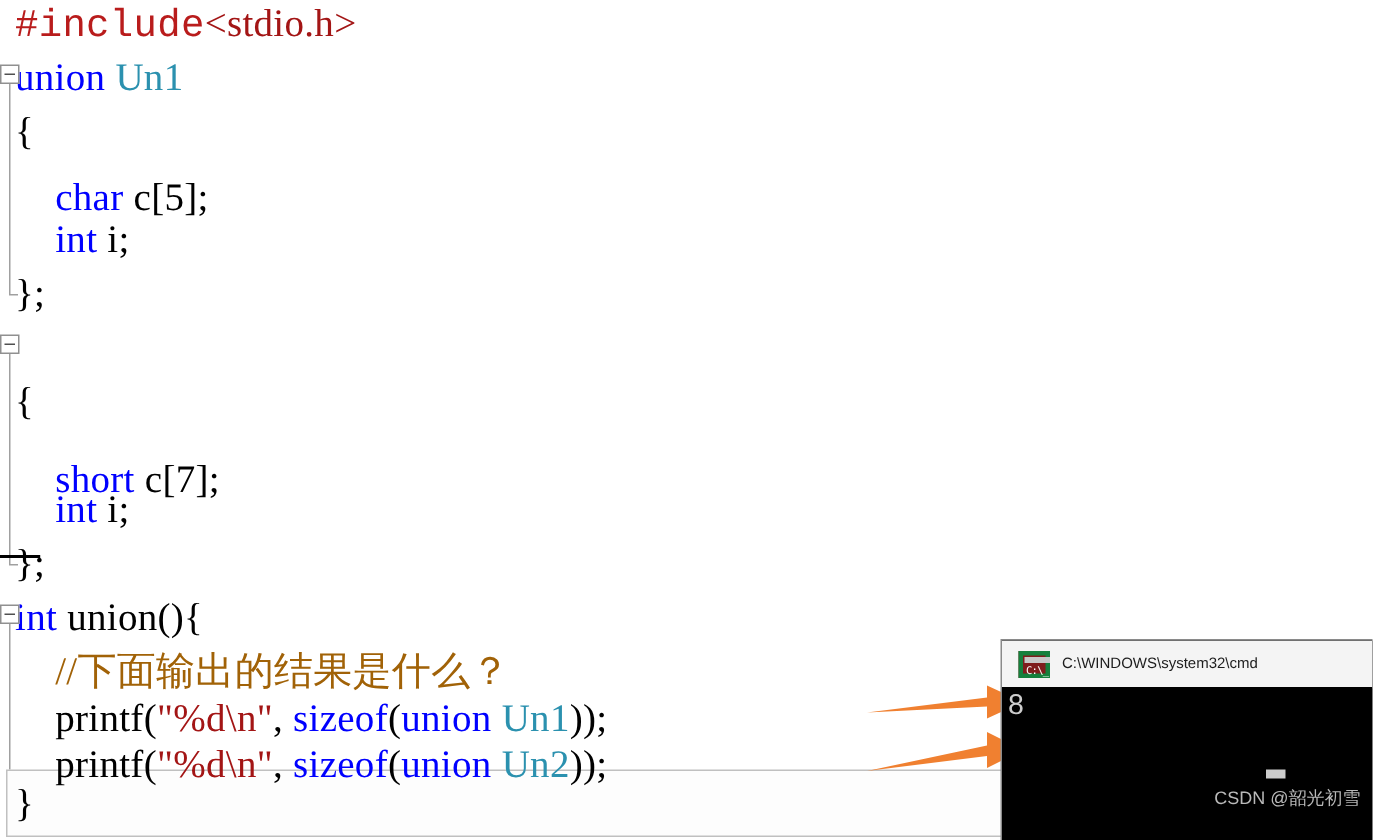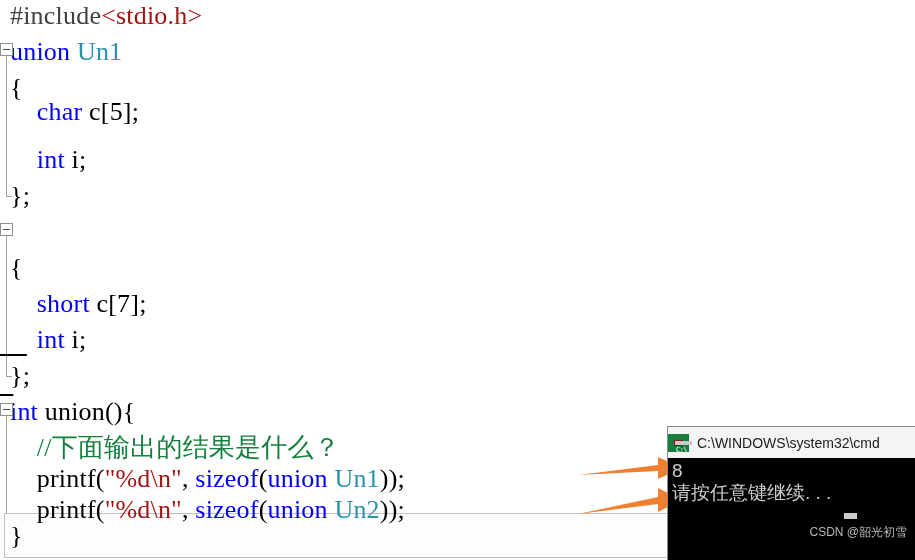--- a/index.html
+++ b/index.html
@@ -40,22 +40,22 @@
     left: 10px;
     top: 0;
     white-space: pre;
   }
 
   
   .kw      { color: #0000ff; }
   .type    { color: #2b91af; }
   .str     { color: #a31515; }
   .plain   { color: #000000; }
-  .comment { color: #15803d; }
-  .pp      { color: #404040; }
+  .comment { color: #a16207; }
+  .pp      { color: #b91c1c; font-family: Liberation Mono, monospace; }
   .inc     { color: #a31515; }
 
   
   .collapse-box {
     position: absolute;
     left: 0;
     width: 13px;
     height: 13px;
     border: 1px solid #909090;
     background: #ffffff;
@@ -117,23 +117,24 @@
     width: 247px;
     height: 31px;
     background: #f4f4f4;
     border-bottom: 1px solid #d8d8d8;
     display: flex;
     align-items: center;
   }
   #console-icon {
     width: 21px;
     height: 18px;
+    margin-left: 11px;
     margin-right: 8px;
     background: #7f1d1d;
-    border: 6px solid #15803d;
+    border: 3px solid #15803d;
     position: relative;
     flex: none;
     box-sizing: border-box;
   }
   #console-icon::before {
     content: "";
     position: absolute;
     left: 1px; top: 1px;
     width: 17px;
     height: 4px;
@@ -144,21 +145,21 @@
     left: 2px;
     top: 6px;
     font-family: "DejaVu Sans Mono", "Liberation Mono", monospace;
     font-size: 7px;
     color: #ffffff;
     line-height: 8px;
     letter-spacing: -0.5px;
   }
   #console-title-text {
     font-family: "Liberation Sans", "DejaVu Sans", sans-serif;
-    font-size: 14px;
+    font-size: 10px;
     color: #1d1d1d;
     white-space: nowrap;
     overflow: hidden;
   }
   #console-body {
     position: absolute;
     left: 0;
     top: 31px;
     width: 247px;
     height: 102px;
@@ -212,33 +213,33 @@
 
   <div class="code-line" style="top:-4px;">
     <span class="code-text"><span class="pp">#include</span><span class="inc">&lt;stdio.h&gt;</span></span>
   </div>
   <div class="code-line" style="top:32px;text-align:right;">
     <span class="code-text"><span class="kw">union </span><span class="type">Un1</span></span>
   </div>
   <div class="code-line" style="top:68px;">
     <span class="code-text"><span class="plain">{</span></span>
   </div>
-  <div class="code-line" style="top:92px;">
+  <div class="code-line" style="top:112px;">
     <span class="code-text"><span class="kw">    char</span><span class="plain"> c[5];</span></span>
   </div>
   <div class="code-line" style="top:140px;">
     <span class="code-text"><span class="kw">    int</span><span class="plain"> i;</span></span>
   </div>
   <div class="code-line" style="top:176px;">
     <span class="code-text"><span class="plain">};</span></span>
   </div>
   <div class="code-line" style="top:248px;">
     <span class="code-text"><span class="plain">{</span></span>
   </div>
-  <div class="code-line" style="top:284px;text-decoration:underline;">
+  <div class="code-line" style="top:300px;text-decoration:underline;">
     <span class="code-text"><span class="kw">    short</span><span class="plain"> c[7];</span></span>
   </div>
   <div class="code-line" style="top:320px;">
     <span class="code-text"><span class="kw">    int</span><span class="plain"> i;</span></span>
   </div>
   <div class="code-line" style="top:356px;">
     <span class="code-text"><span class="plain">};</span></span>
   </div>
   <div class="code-line" style="top:392px;">
     <span class="code-text"><span class="kw">int</span><span class="plain"> union(){</span></span>
@@ -273,19 +274,18 @@
 
   <div id="console-titlebar">
     <div id="console-icon">
       <span class="prompt">C:\_</span>
     </div>
     <div id="console-title-text">C:\WINDOWS\system32\cmd</div>
   </div>
 
   <div id="console-body">
     <div class="console-line">8</div>
-    <div class="console-line">请按任意键继续. . .</div>
   </div>
 
   <div id="console-cursor"></div>
 
   <div id="watermark">CSDN @韶光初雪</div>
 </div>
 
 </body></html>

